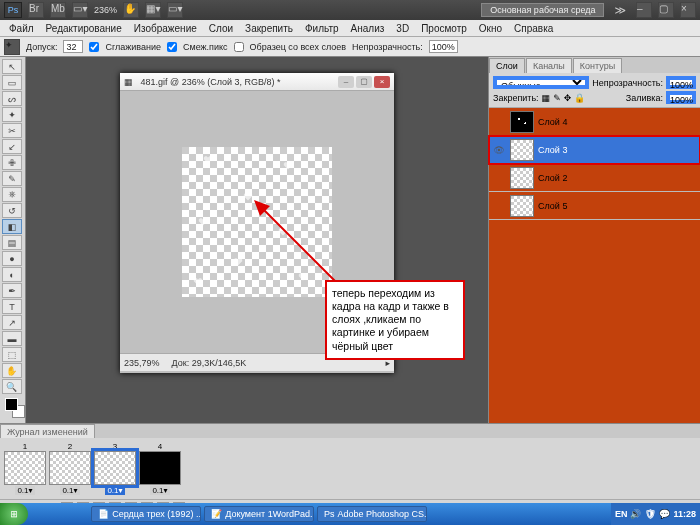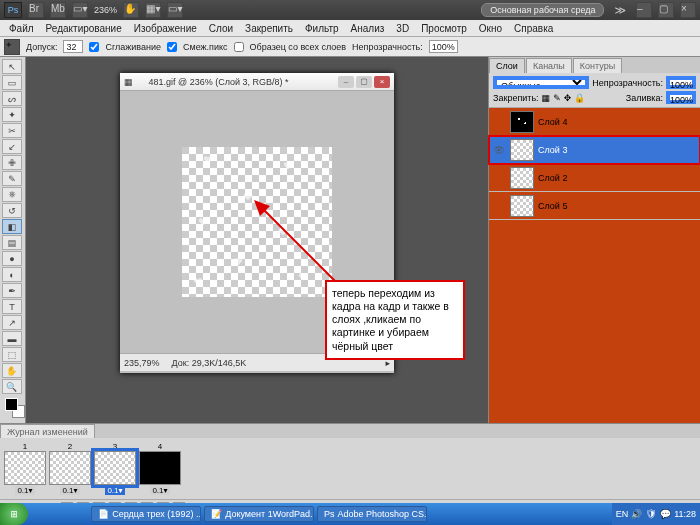--- a/index.html
+++ b/index.html
@@ -1,21 +1,21 @@
 <!DOCTYPE html>
 <html><head>
 <meta charset="utf-8">
 <style>
 * { box-sizing: border-box; margin: 0; padding: 0; font-family: Tahoma, sans-serif; }
 body { width: 700px; height: 525px; background: #535353; overflow: hidden; position: relative; font-size: 10px; }
 .topbar { background: linear-gradient(#4d4d4d,#3a3a3a); height: 20px; display: flex; align-items: center; padding: 0 4px; color: #ccc; gap: 6px; }
 .ps-logo { background: #3d3d3d; width: 18px; height: 16px; display: flex; align-items: center; justify-content: center; font-size: 9px; color: #6fb7ff; border: 1px solid #222; }
 .tb-icon { width: 16px; height: 16px; background: #555; border: 1px solid #444; display: inline-block; }
 .tb-zoom { color: #ddd; font-size: 9px; }
-.workspace-btn { margin-left: auto; background: #6a6a6a; border: 1px solid #888; color: #eee; padding: 1px 8px; font-size: 9px; border-radius: 6px; }
+.workspace-btn { margin-left: auto; background: #6a6a6a; border: 1px solid #888; color: #eee; padding: 1px 8px; font-size: 9px; border-radius: 0; }
 .dblchev { color: #ccc; font-size: 11px; margin: 0 4px; }
 .menubar { background: #e8e8e8; height: 17px; display: flex; align-items: center; padding: 0 4px; gap: 2px; font-size: 10px; color: #222; border-bottom: 1px solid #aaa; }
 .menubar span { padding: 1px 5px; }
 .optbar { background: #e8e8e8; height: 20px; display: flex; align-items: center; padding: 0 4px; gap: 6px; font-size: 9px; color: #222; border-bottom: 1px solid #888; }
 .optbar .fld { background: #fff; border: 1px solid #999; padding: 0 2px; height: 13px; display: inline-flex; align-items: center; min-width: 20px; }
 .optbar input[type=checkbox] { width: 10px; height: 10px; }
 .main { display: flex; height: 366px; }
 .toolbox { width: 26px; background: #d6d6d6; border-right: 1px solid #888; display: flex; flex-direction: column; padding: 2px; gap: 1px; }
 .tool { width: 20px; height: 15px; background: #e8e8e8; border: 1px solid #aaa; display: flex; align-items: center; justify-content: center; font-size: 9px; color: #444; }
 .tool.sel { background: #b8d0e8; border-color: #5a8cc0; }
@@ -50,21 +50,21 @@
 .fthumb { width: 42px; height: 34px; border: 1px solid #888; background-image: repeating-conic-gradient(#fff 0 25%, #ccc 0 50%); background-size: 6px 6px; }
 .fthumb.black { background: #000; background-image: none; }
 .frame.sel .fthumb { outline: 3px solid #2b6cd4; }
 .fdur { background: #d0d0d0; padding: 0 2px; margin-top: 1px; }
 .frame.sel .fdur { background: #2b6cd4; color: #fff; }
 .anim-ctrl { display: flex; align-items: center; gap: 4px; padding: 0 4px; font-size: 9px; height: 16px; border-top: 1px solid #aaa; }
 .anim-ctrl .btn { width: 12px; height: 12px; background: #e0e0e0; border: 1px solid #999; font-size: 7px; display: flex; align-items: center; justify-content: center; }
 .taskbar { position: absolute; bottom: 0; left: 0; right: 0; height: 22px; background: linear-gradient(#3a8de0,#1b5fb8); display: flex; align-items: center; color: #fff; font-size: 9px; }
 .start { width: 28px; height: 22px; background: radial-gradient(circle,#6fc96f,#2a8a2a); border-radius: 0 11px 11px 0; display: flex; align-items: center; justify-content: center; }
 .task { background: #3a78c8; border: 1px solid #2a5a9a; padding: 1px 6px; margin-left: 3px; border-radius: 2px; max-width: 110px; overflow: hidden; white-space: nowrap; height: 16px; display: flex; align-items: center; gap: 3px; }
-.tray { margin-left: auto; display: flex; align-items: center; gap: 3px; padding: 0 4px; background: #2a6ac0; height: 100%; }
+.tray { margin-left: auto; display: flex; align-items: center; gap: 3px; padding: 0 4px; background: #2a6ac0; height: 100%; font-weight: bold; }
 .callout { position: absolute; left: 325px; top: 280px; width: 140px; background: #fff; border: 2px solid #d00; padding: 5px; font-size: 10.5px; line-height: 1.25; z-index: 50; }
 .arrow { position: absolute; left: 254px; top: 200px; width: 90px; height: 90px; z-index: 49; }
 .arrow svg line { stroke: #d00; stroke-width: 2; }
 .arrow svg polygon { fill: #d00; }
 .swatches { margin-top: auto; padding: 3px; }
 .swatch-pair { position: relative; width: 20px; height: 20px; }
 .sw1 { position: absolute; width: 13px; height: 13px; background: #000; border: 1px solid #fff; top: 0; left: 0; }
 .sw2 { position: absolute; width: 13px; height: 13px; background: #fff; border: 1px solid #888; bottom: 0; right: 0; }
 </style>
 </head>
@@ -142,21 +142,21 @@
           <div class="sw2"></div>
           <div class="sw1"></div>
         </div>
     </div>
   </div>
 
   <div class="canvas-area">
     <div class="doc-window">
       <div class="doc-title">
         <span>▦</span>
-        <span style="margin-left:16px">481.gif @ 236% (Слой 3, RGB/8) *</span>
+        <span style="margin-left:8px">481.gif @ 236% (Слой 3, RGB/8) *</span>
         <div class="winbtns">
           <div class="winbtn minb">–</div>
           <div class="winbtn maxb">▢</div>
           <div class="winbtn closeb">×</div>
         </div>
       </div>
       <div class="doc-canvas">
         <div class="checker">
           <div class="heart" style="top:8px;left:20px"></div>
           <div class="heart" style="top:14px;left:100px"></div>

